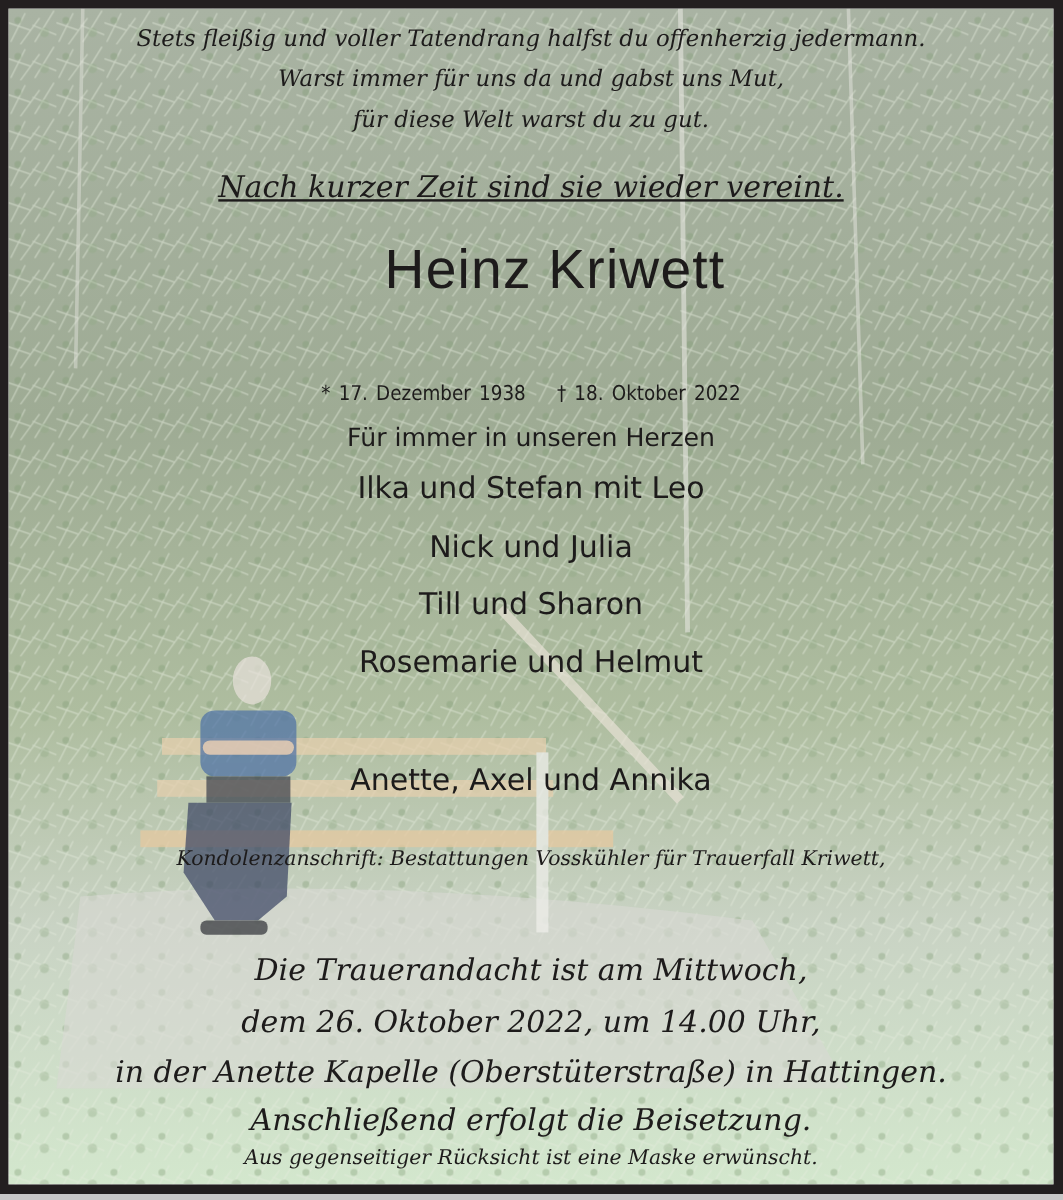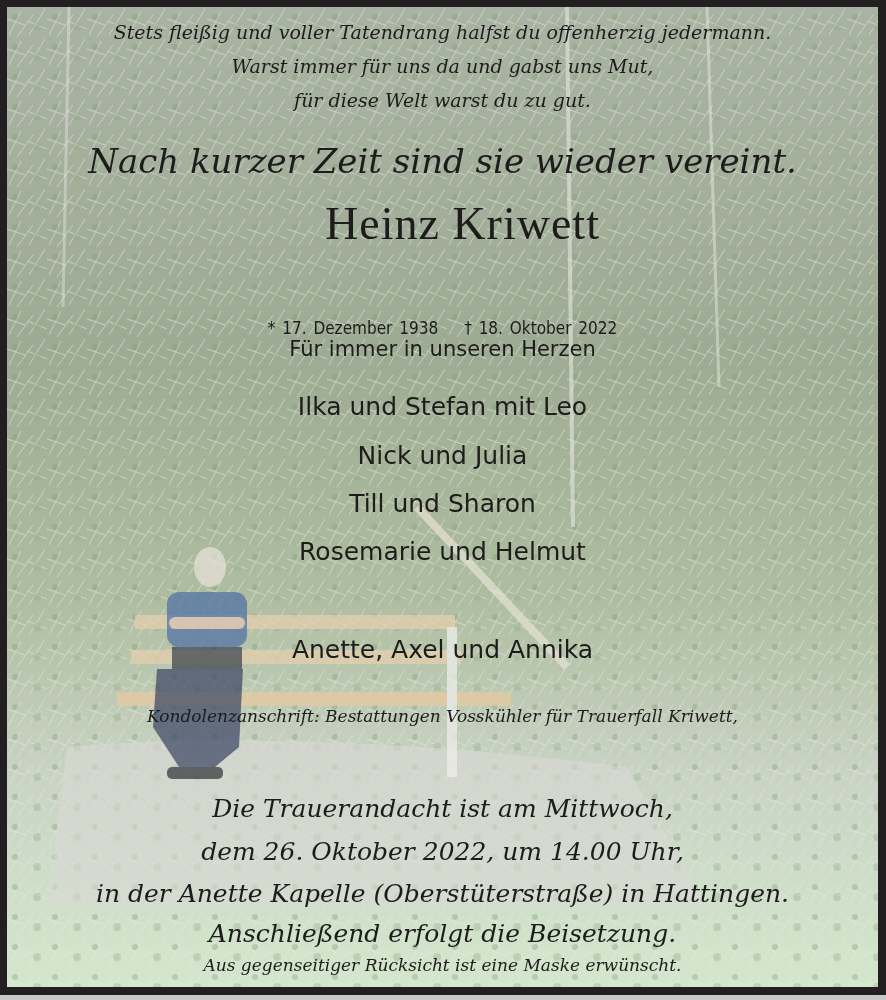--- a/index.html
+++ b/index.html
@@ -9,25 +9,25 @@
       box-sizing: border-box; border: 7px solid #231f20; border-right-width: 8px; border-bottom-width: 8px;
       overflow: hidden;
     }
     .photo { position: absolute; inset: 0; }
     .content {
       position: absolute; inset: 0; text-align: center; color: #1d1b1b;
       font-family: "DejaVu Serif", serif;
     }
     .line { position: absolute; left: 0; right: 0; white-space: nowrap; font-style: italic; }
     .verse { font-size: 19px; }
-    .motto { font-size: 34px; }
-    .name { font-size: 46px; font-family: Liberation Serif, serif; font-style: normal; letter-spacing: 1px; padding-left: 40px; }
+    .motto { font-size: 25px; text-decoration: underline; }
+    .name { font-size: 46px; font-family: Liberation Sans, sans-serif; font-style: normal; letter-spacing: 1px; padding-left: 40px; }
     .dates { font-size: 17px; font-family: "DejaVu Sans Condensed", "DejaVu Sans", sans-serif; font-style: normal; word-spacing: 2px; margin-top: 46px; }
     .dates .gap { display: inline-block; width: 26px; }
-    .hearts { font-size: 21px; font-style: normal; font-family: "DejaVu Sans", sans-serif; }
+    .hearts { font-size: 21px; font-style: normal; font-family: "DejaVu Sans", sans-serif; margin-top: 16px; }
     .family { font-size: 25px; font-style: normal; font-family: "DejaVu Sans", sans-serif; }
     .addr { font-size: 17px; }
     .service { font-size: 25px; }
     .note { font-size: 17px; }
   </style>
 </head>
 <body>
 
 <div class="frame">
   <svg class="photo" width="871" height="980" viewBox="0 0 871 980" preserveAspectRatio="none">

